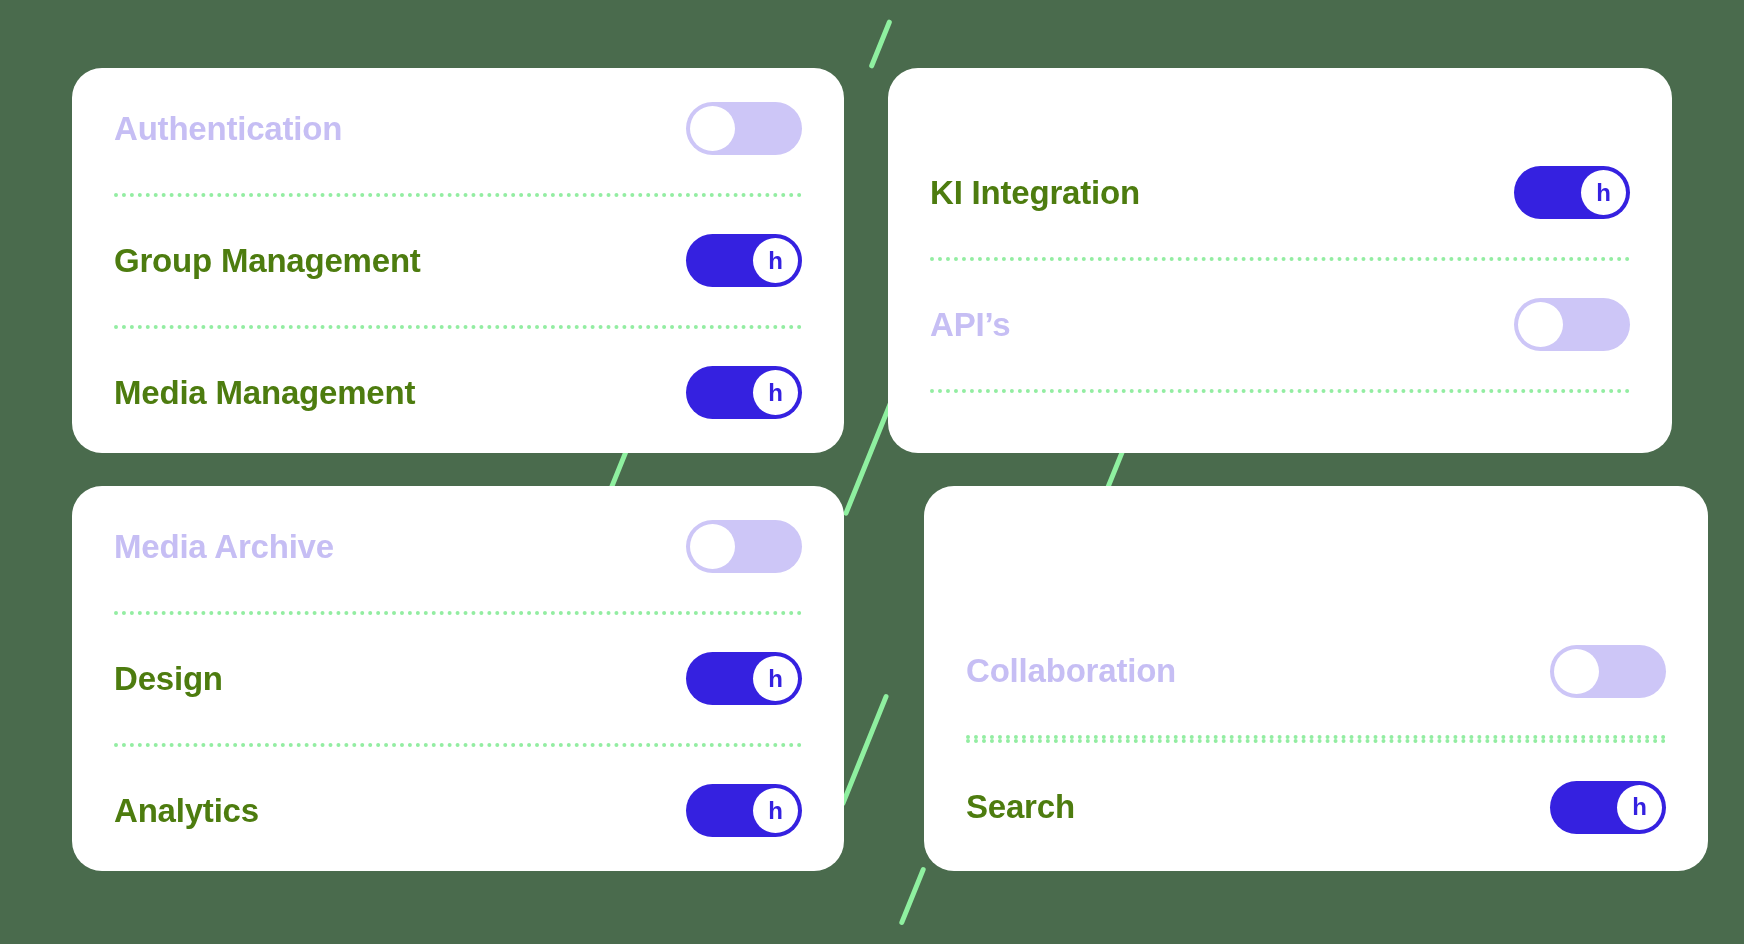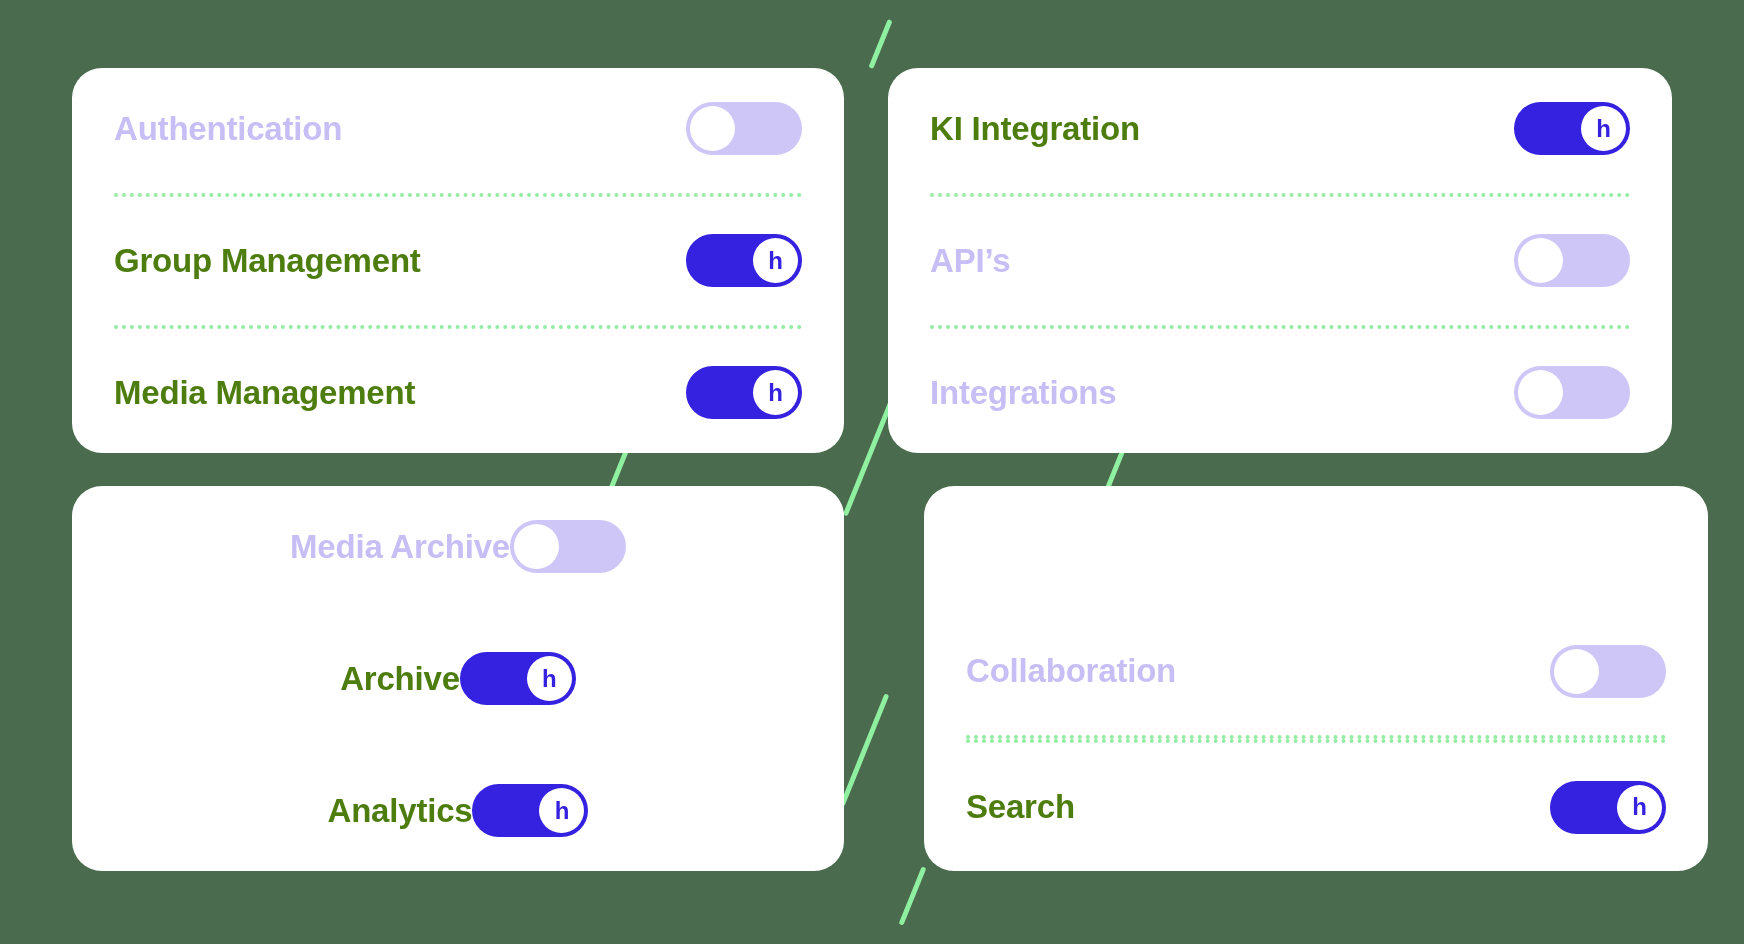--- a/index.html
+++ b/index.html
@@ -61,21 +61,21 @@
     background: #ffffff;
     border-radius: 30px;
     padding: 0 42px;
     display: flex;
     flex-direction: column;
     justify-content: center;
   }
 
   .card-tl { left: 72px;  top: 68px;  width: 772px; height: 385px; }
   .card-tr { left: 888px; top: 68px;  width: 784px; height: 385px; }
-  .card-bl { left: 72px;  top: 486px; width: 772px; height: 385px; align-items: center; }
+  .card-bl { left: 72px;  top: 486px; width: 772px; height: 385px; }
   .card-br { left: 924px; top: 486px; width: 784px; height: 385px; justify-content: flex-end; }
 
   .row {
     display: flex;
     align-items: center;
     justify-content: space-between;
     height: 128px;
     flex: 0 0 128px;
   }
 
@@ -172,38 +172,32 @@
         </div>
       </div>
       <div class="sep"></div>
       <div class="row">
         <span class="label off">API’s</span>
         <div class="toggle off">
           <span class="knob"></span>
         </div>
       </div>
       <div class="sep"></div>
-      <div class="row">
-        <span class="label off">Integrations</span>
-        <div class="toggle off">
-          <span class="knob"></span>
-        </div>
-      </div>
     </div>
 
     <div class="card card-bl">
       <div class="row">
         <span class="label off">Media Archive</span>
         <div class="toggle off">
           <span class="knob"></span>
         </div>
       </div>
       <div class="sep"></div>
       <div class="row">
-        <span class="label on">Archive</span>
+        <span class="label on">Design</span>
         <div class="toggle on">
           <span class="knob">h</span>
         </div>
       </div>
       <div class="sep"></div>
       <div class="row">
         <span class="label on">Analytics</span>
         <div class="toggle on">
           <span class="knob">h</span>
         </div>

